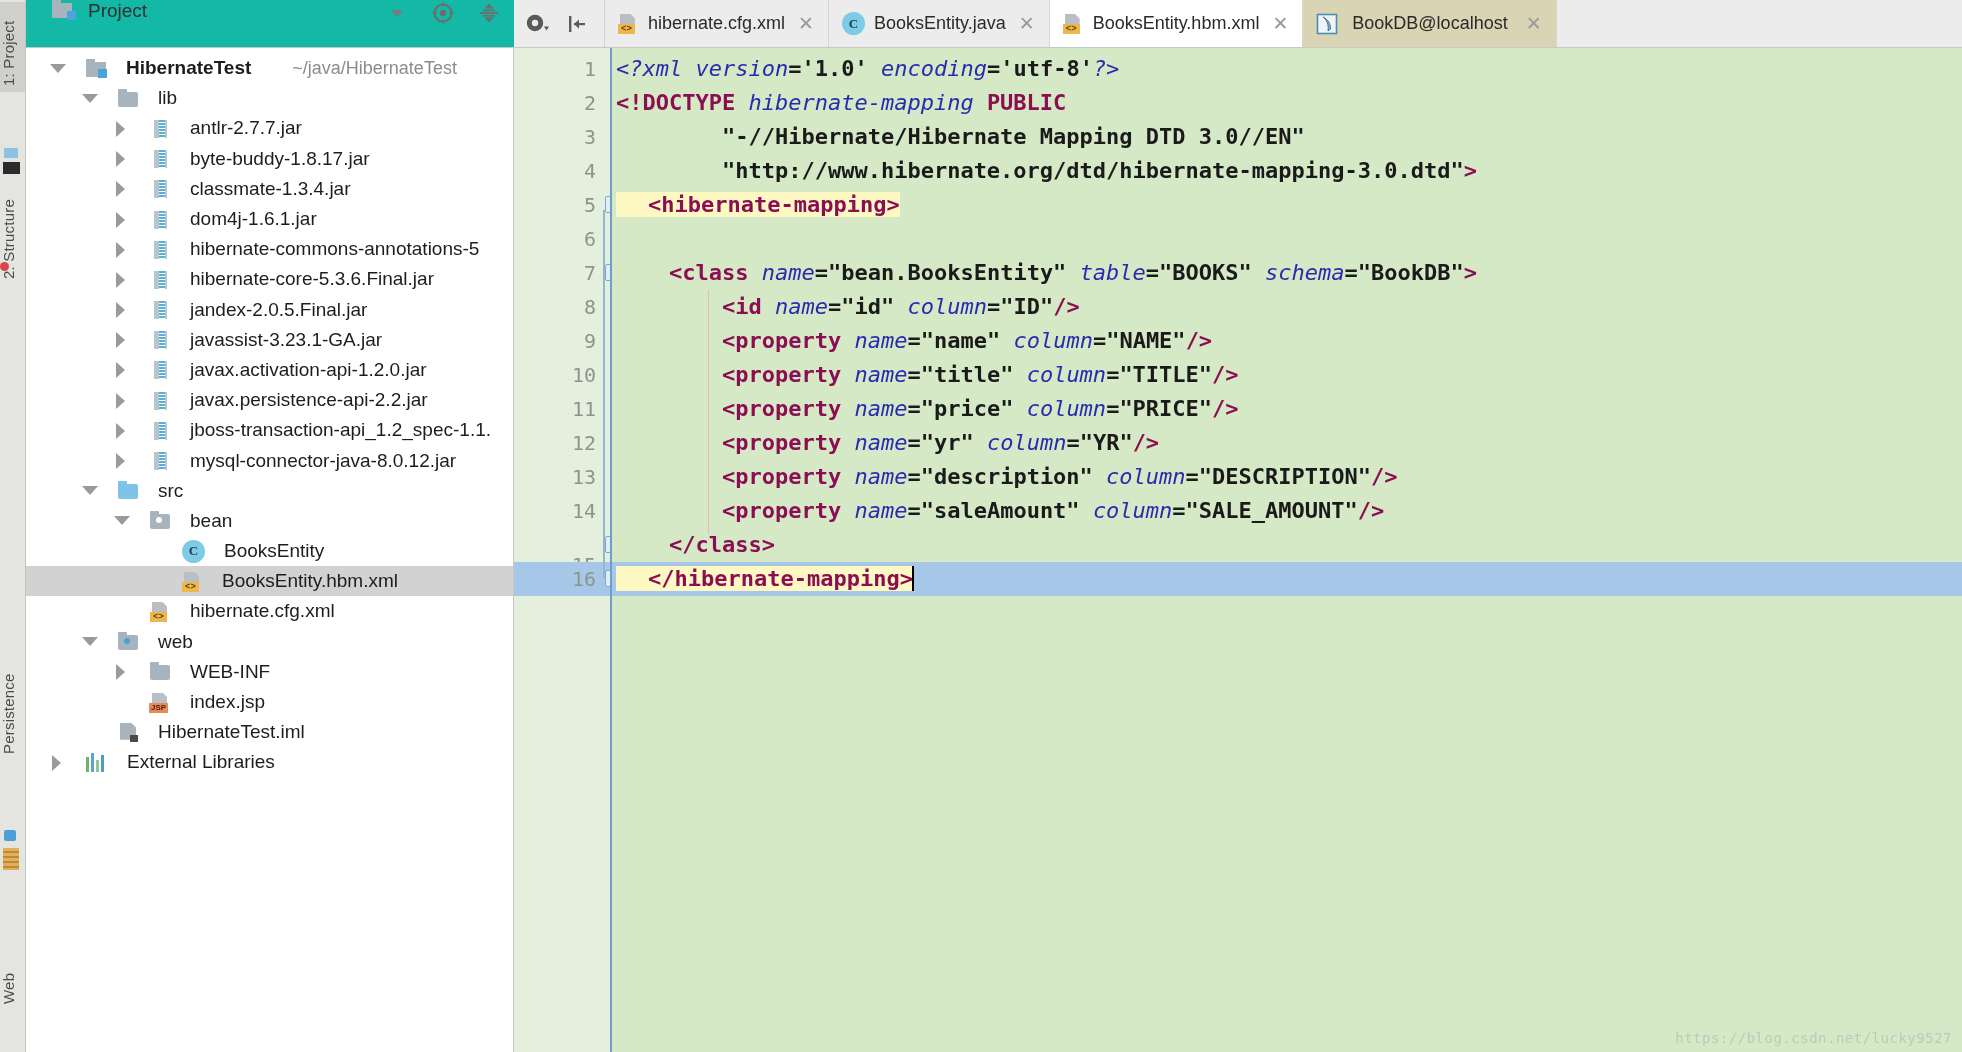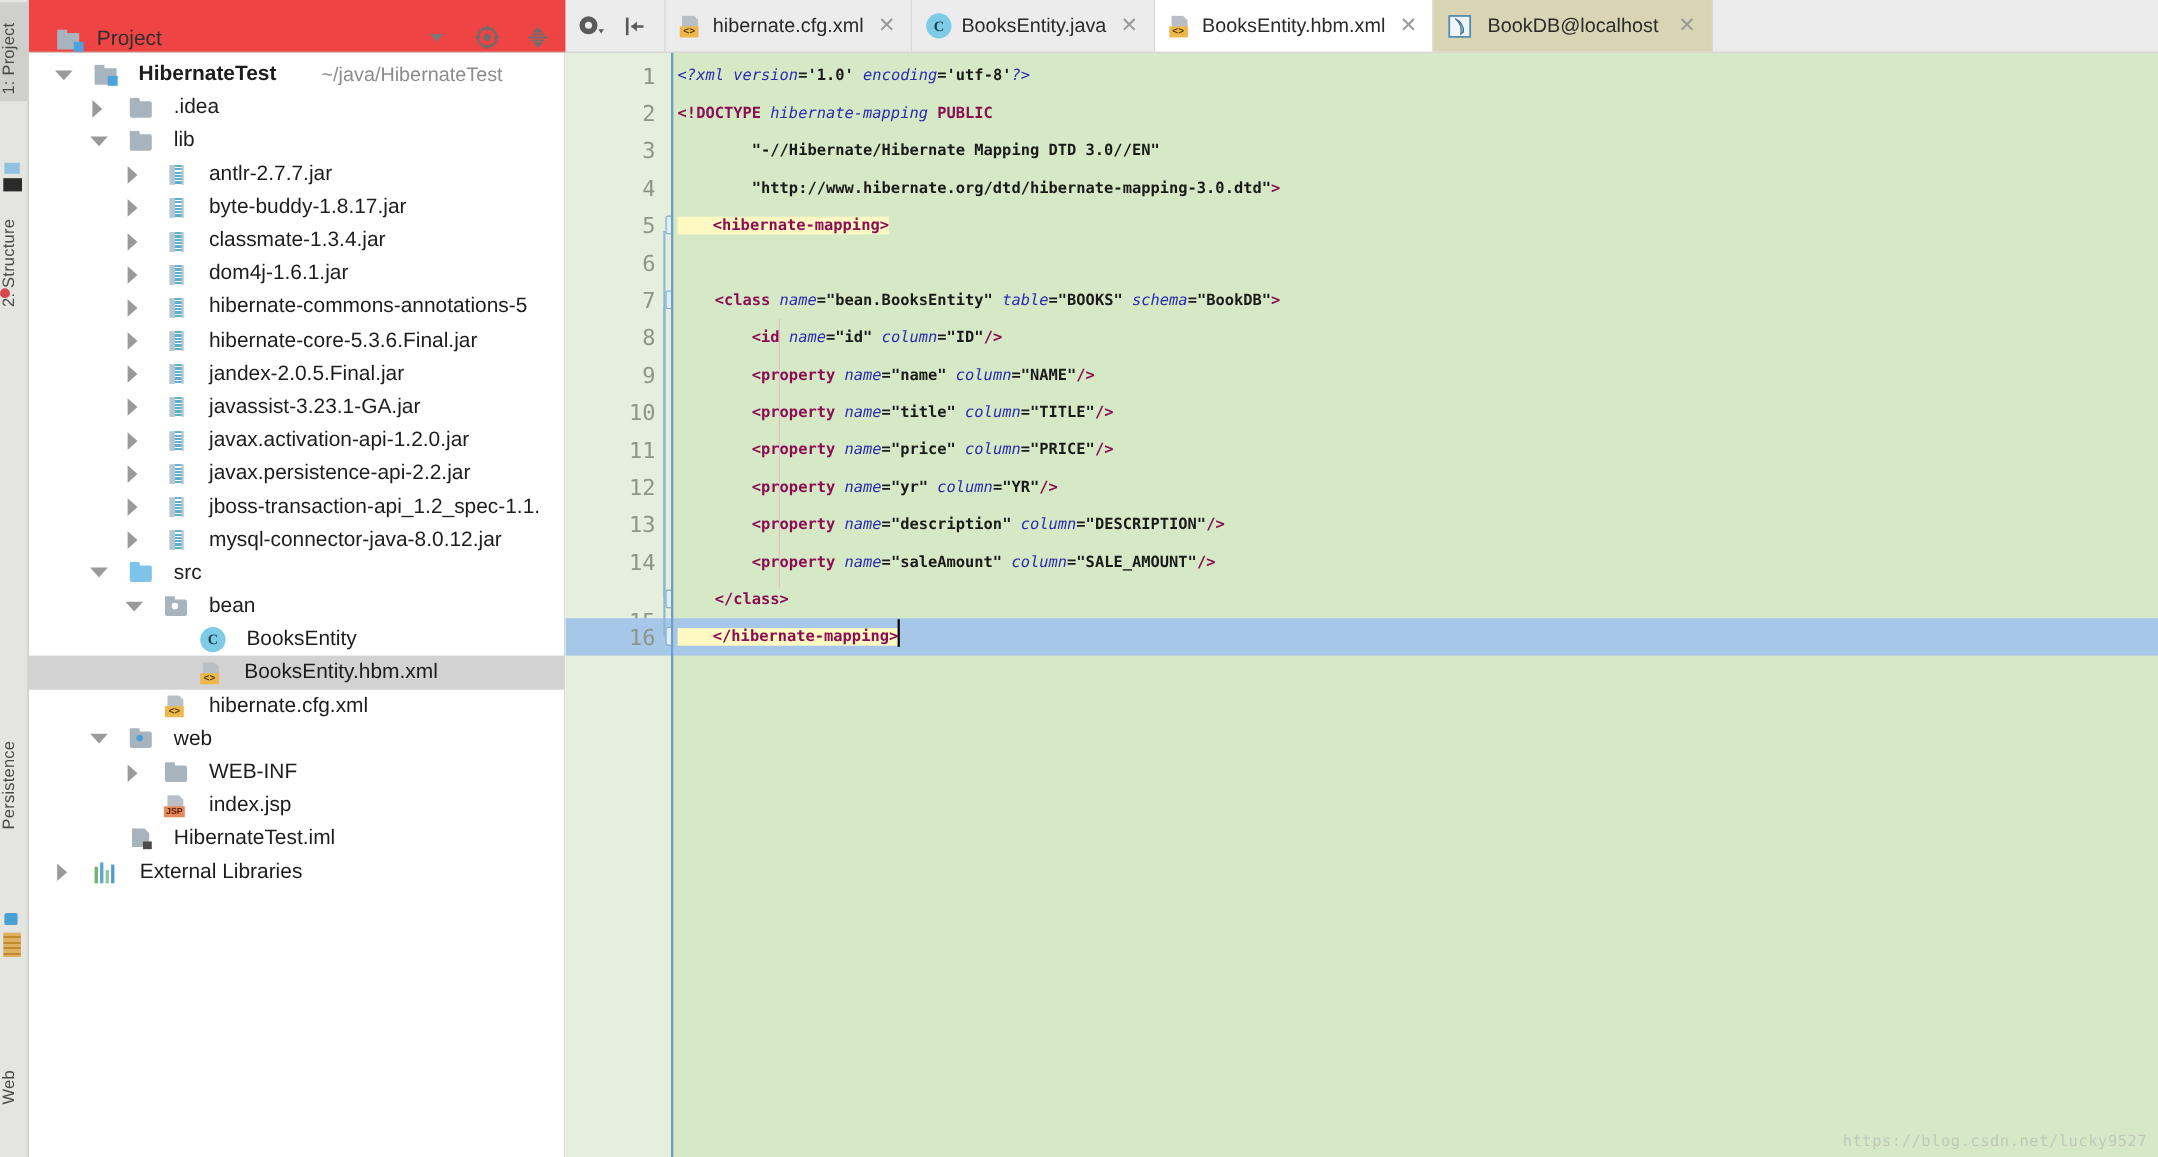--- a/index.html
+++ b/index.html
@@ -82,22 +82,22 @@
     background: repeating-linear-gradient(to bottom,#e0b060 0 3px,#c08a2e 3px 5px);
   }
 
   
   .proj-header {
     position: relative;
     width: 488px;
     flex: 0 0 488px;
     margin-left: 26px;
     display: flex;
-    align-items: flex-end;
-    background: #ef4444;
+    align-items: flex-start;
+    background: #14b8a6;
     border-bottom: 1px solid #c8c8c4;
     padding: 0 8px 0 26px;
     height: 48px;
   }
   .proj-title {
     font-size: 19px;
     color: #2f2f2f;
     margin-left: 12px;
   }
   .proj-tools {
@@ -347,21 +347,21 @@
     position: absolute;
     width: 1px;
     background: #e6b9c9;
   }
 
   .code-line {
     position: absolute;
     left: 0; right: 0;
     height: 34px;
     line-height: 34px;
-    font-size: 14px;
+    font-size: 22px;
     white-space: pre;
     padding-left: 6px;
     color: #000000;
   }
   .cur-line-bg {
     position: absolute;
     left: 0; right: 0;
     height: 34px;
     background: #a6c7e8;
   }
@@ -509,26 +509,20 @@
 
     <div class="tree-pane" id="tree-pane">
         <div class="tree-row">
           <span style="display:inline-block;width:12px;flex:0 0 12px"></span>
           <span class="tw down"></span>
           <span class="ic ic-project">
             <span class="proj-badge"></span>
           </span>
           <span class="tree-label bold">HibernateTest</span>
           <span class="tree-path">~/java/HibernateTest</span>
-        </div>
-        <div class="tree-row">
-          <span style="display:inline-block;width:44px;flex:0 0 44px"></span>
-          <span class="tw right"></span>
-          <span class="ic ic-folder"></span>
-          <span class="tree-label">.idea</span>
         </div>
         <div class="tree-row">
           <span style="display:inline-block;width:44px;flex:0 0 44px"></span>
           <span class="tw down"></span>
           <span class="ic ic-folder"></span>
           <span class="tree-label">lib</span>
         </div>
         <div class="tree-row">
           <span style="display:inline-block;width:76px;flex:0 0 76px"></span>
           <span class="tw right"></span>

